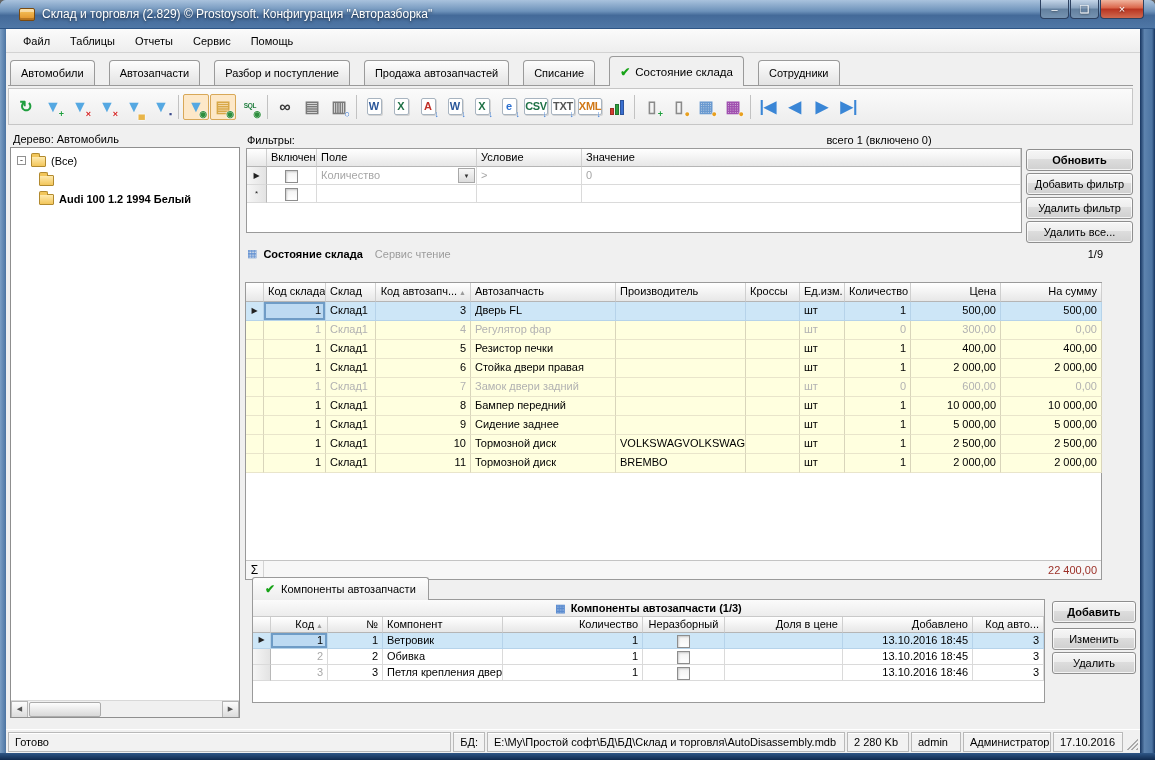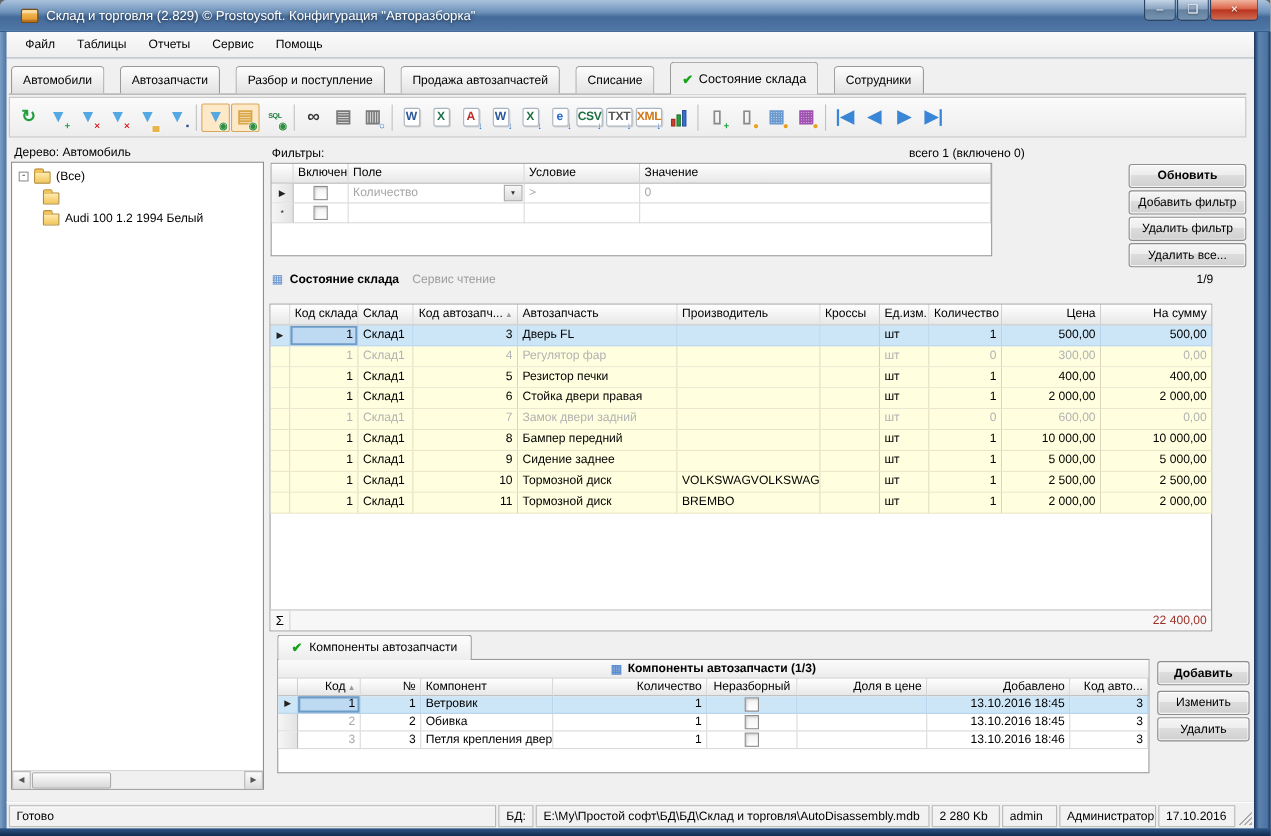--- a/index.html
+++ b/index.html
@@ -63,21 +63,21 @@
   .folder::before{content:"";position:absolute;top:-4px;left:-1px;width:7px;height:3px;background:#f2c65b;
     border:1px solid #b28a2f;border-bottom:none;border-radius:2px 2px 0 0}
   .hscroll{position:absolute;left:0;right:0;bottom:0;height:17px;background:#f0f0f0;border-top:1px solid #d8d8d8;display:flex;align-items:center}
   .sb-btn{width:17px;height:17px;background:linear-gradient(#fcfcfc,#dcdcdc);border:1px solid #b5b5b5;font-size:7px;
     display:flex;align-items:center;justify-content:center;color:#555;flex:none}
   .sb-btn.right{margin-left:auto}
   .sb-thumb{width:72px;height:15px;margin-left:1px;background:linear-gradient(#fdfdfd,#d8d8d8);border:1px solid #ababab;border-radius:2px}
   
   .filters-label{position:absolute;left:247px;top:134px}
   .filters-summary{position:absolute;left:740px;width:278px;top:134px;text-align:center}
-  .filter-grid{position:absolute;left:246px;top:148px;width:656px;height:85px;background:#fff;border:1px solid #9a9a9a}
+  .filter-grid{position:absolute;left:246px;top:148px;width:776px;height:85px;background:#fff;border:1px solid #9a9a9a}
   
   .g-row{display:grid;height:18px}
   .g-row.g-head{height:18px}
   .g-cell{border-right:1px solid #dadada;border-bottom:1px solid #dadada;padding:1px 4px;white-space:nowrap;overflow:hidden;line-height:14px}
   .g-head .g-cell{background:linear-gradient(#ffffff,#e7e7e7);border-right:1px solid #cfcfcf;border-bottom:1px solid #b5b5b5}
   .g-cell.r{text-align:right}
   .g-cell.c{text-align:center}
   .marker{background:linear-gradient(90deg,#f6f6f6,#e3e3e3);border-right:1px solid #b8b8b8;text-align:center;font-size:8px;
     line-height:15px;color:#222;padding:1px 0}
   .dimtext{color:#a6a6a6}
@@ -91,21 +91,21 @@
   .btn{position:absolute;height:22px;background:linear-gradient(#f6f6f6,#ededed 45%,#dddddd 46%,#d0d0d0);
     border:1px solid #8e8e8e;border-radius:3px;text-align:center;line-height:20px;
     box-shadow:inset 0 0 0 1px rgba(255,255,255,.75)}
   .btn.primary{font-weight:bold}
   
   .stock-head{position:absolute;left:247px;top:247px;width:856px;display:flex;align-items:center;gap:6px}
   .grid-glyph{color:#5b8cd0;font-size:11px}
   .stock-head .t{font-weight:bold}
   .stock-head .s{color:#9c9c9c;margin-left:6px}
   .stock-head .cnt{margin-left:auto}
-  .stock-panel{position:absolute;left:245px;top:276px;width:857px;height:298px;background:#fff;border:1px solid #9a9a9a}
+  .stock-panel{position:absolute;left:245px;top:282px;width:857px;height:298px;background:#fff;border:1px solid #9a9a9a}
   .stock-panel .g-row{height:19px}
   .stock-panel .g-head .g-cell{line-height:15px}
   .rowy .g-cell{background:#ffffdf;border-right:1px solid #d9d5bb;border-bottom:1px solid #e9e5cb}
   .rowy.sel .g-cell{background:#cde6f7;border-right:1px solid #b6d3ea;border-bottom:1px solid #b6d3ea}
   .rowy.dim .g-cell{color:#b2b2b2}
   .focus{box-shadow:inset 0 0 0 2px #6f9cc6;background:#bddaf2 !important}
   .sum-row{position:absolute;left:0;right:0;bottom:0;height:19px;border-top:1px solid #c4c4c4;background:#f7f7f7;
     display:flex;align-items:center}
   .sum-sym{width:18px;text-align:center;border-right:1px solid #d4d4d4;font-size:12px;line-height:18px}
   .sum-total{flex:1;text-align:right;padding-right:4px;color:#9c3028}
@@ -301,21 +301,21 @@
   <div class="treebox">
     <div id="treeList">
         <div class="tree-row" style="padding-left: 6px;">
           <span class="expander">-</span>
           <span class="folder"></span>
           <span>(Все)</span>
         </div>
         <div class="tree-row" style="padding-left: 28px;">
           <span class="folder"></span>
         </div>
-        <div class="tree-row" style="padding-left: 28px;">
+        <div class="tree-row" style="padding-left: 28px; font-weight: bold;">
           <span class="folder"></span>
           <span>Audi 100 1.2 1994 Белый</span>
         </div>
       </div>
     <div class="hscroll">
       <span class="sb-btn">◀</span>
       <span class="sb-thumb"></span>
       <span class="sb-btn right">▶</span>
     </div>
   </div>

